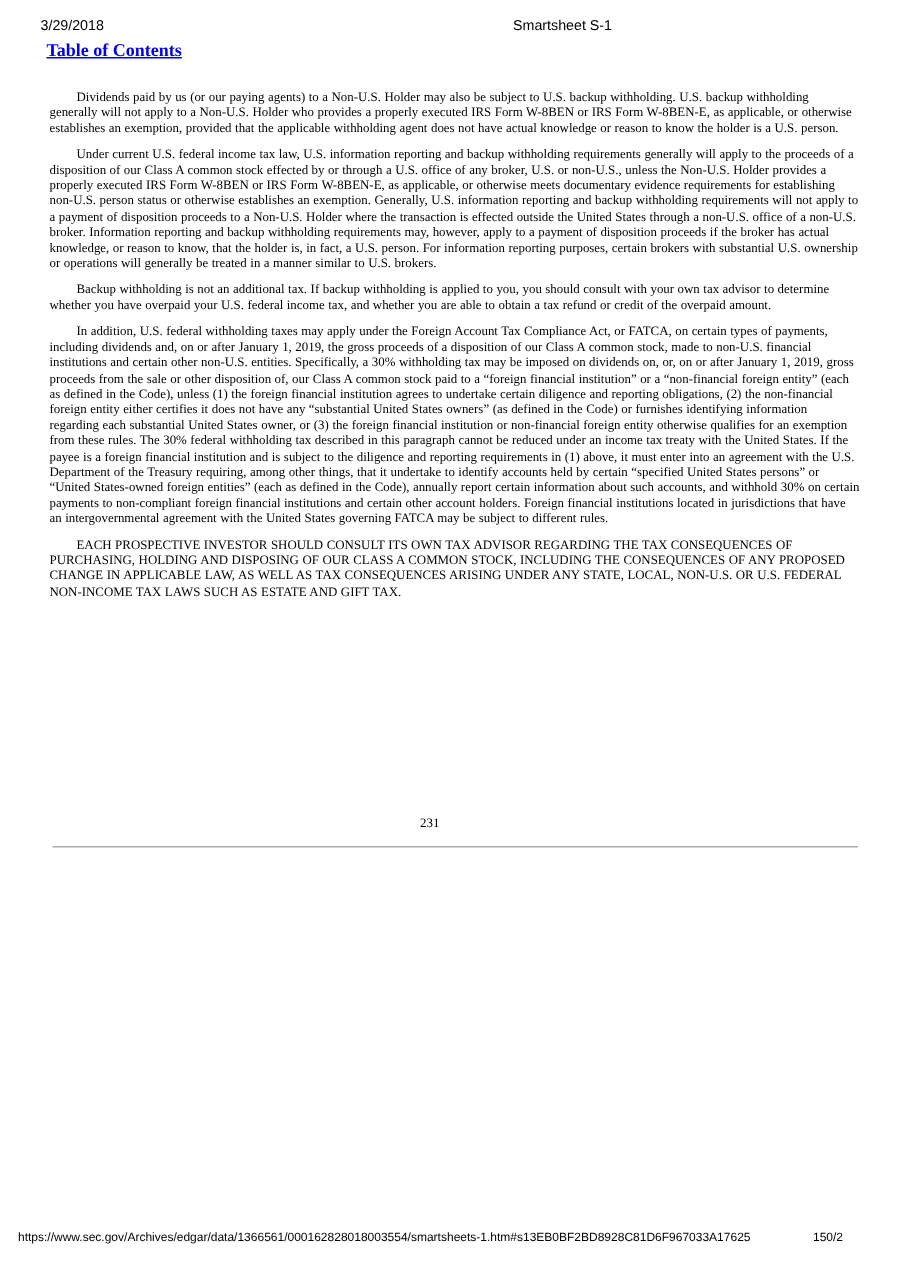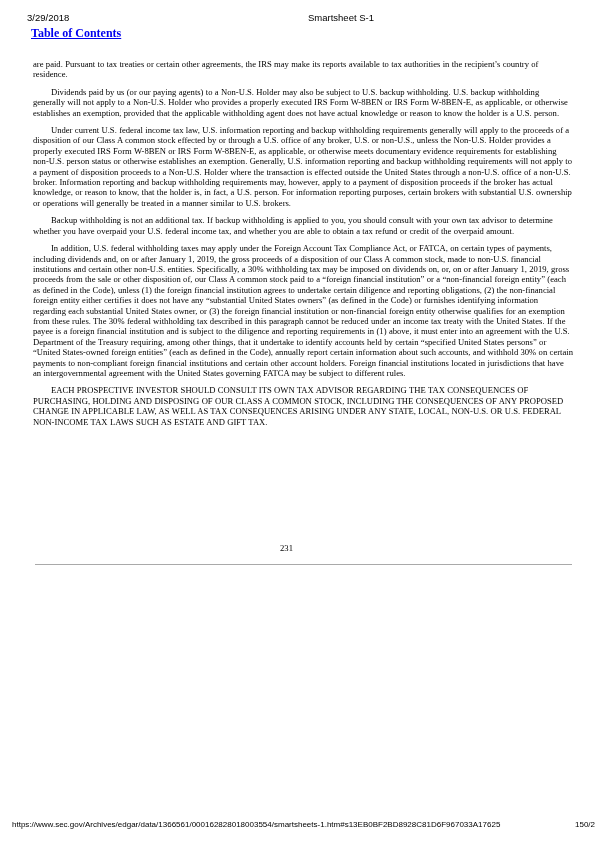--- a/index.html
+++ b/index.html
@@ -32,21 +32,21 @@
     font-size: 9.5px;
     color: #000000;
   }
   .hdr-date {
     position: absolute;
     left: 27px;
     top: 0;
   }
   .hdr-title {
     position: absolute;
-    left: 308px;
+    left: 342px;
     top: 0;
   }
   
   .toc-link {
     position: absolute;
     top: 26px;
     left: 31px;
     font-family: "Liberation Serif", serif;
     font-size: 12px;
     font-weight: bold;
@@ -107,39 +107,38 @@
     color: #000000;
     white-space: nowrap;
   }
   .footer-url {
     position: absolute;
     left: 12px;
     top: 0;
   }
   .footer-page-indicator {
     position: absolute;
-    left: 575px;
+    left: 542px;
     top: 0;
     text-align: right;
   }
 </style>
 </head>
 <body>
 
 <div class="page">
 
   <div class="print-header">
     <span class="hdr-date">3/29/2018</span>
     <span class="hdr-title">Smartsheet S-1</span>
   </div>
 
   <a class="toc-link">Table of Contents</a>
 
   <div class="body-text">
-    <p class="para no-indent">are paid. Pursuant to tax treaties or certain other agreements, the IRS may make its reports available to tax authorities in the recipient’s country of residence.</p>
     <p class="para">Dividends paid by us (or our paying agents) to a Non-U.S. Holder may also be subject to U.S. backup withholding. U.S. backup withholding generally will not apply to a Non-U.S. Holder who provides a properly executed IRS Form W-8BEN or IRS Form W-8BEN-E, as applicable, or otherwise establishes an exemption, provided that the applicable withholding agent does not have actual knowledge or reason to know the holder is a U.S. person.</p>
     <p class="para">Under current U.S. federal income tax law, U.S. information reporting and backup withholding requirements generally will apply to the proceeds of a disposition of our Class A common stock effected by or through a U.S. office of any broker, U.S. or non-U.S., unless the Non-U.S. Holder provides a properly executed IRS Form W-8BEN or IRS Form W-8BEN-E, as applicable, or otherwise meets documentary evidence requirements for establishing non-U.S. person status or otherwise establishes an exemption. Generally, U.S. information reporting and backup withholding requirements will not apply to a payment of disposition proceeds to a Non-U.S. Holder where the transaction is effected outside the United States through a non-U.S. office of a non-U.S. broker. Information reporting and backup withholding requirements may, however, apply to a payment of disposition proceeds if the broker has actual knowledge, or reason to know, that the holder is, in fact, a U.S. person. For information reporting purposes, certain brokers with substantial U.S. ownership or operations will generally be treated in a manner similar to U.S. brokers.</p>
     <p class="para">Backup withholding is not an additional tax. If backup withholding is applied to you, you should consult with your own tax advisor to determine whether you have overpaid your U.S. federal income tax, and whether you are able to obtain a tax refund or credit of the overpaid amount.</p>
     <p class="para">In addition, U.S. federal withholding taxes may apply under the Foreign Account Tax Compliance Act, or FATCA, on certain types of payments, including dividends and, on or after January 1, 2019, the gross proceeds of a disposition of our Class A common stock, made to non-U.S. financial institutions and certain other non-U.S. entities. Specifically, a 30% withholding tax may be imposed on dividends on, or, on or after January 1, 2019, gross proceeds from the sale or other disposition of, our Class A common stock paid to a “foreign financial institution” or a “non-financial foreign entity” (each as defined in the Code), unless (1) the foreign financial institution agrees to undertake certain diligence and reporting obligations, (2) the non-financial foreign entity either certifies it does not have any “substantial United States owners” (as defined in the Code) or furnishes identifying information regarding each substantial United States owner, or (3) the foreign financial institution or non-financial foreign entity otherwise qualifies for an exemption from these rules. The 30% federal withholding tax described in this paragraph cannot be reduced under an income tax treaty with the United States. If the payee is a foreign financial institution and is subject to the diligence and reporting requirements in (1) above, it must enter into an agreement with the U.S. Department of the Treasury requiring, among other things, that it undertake to identify accounts held by certain “specified United States persons” or “United States-owned foreign entities” (each as defined in the Code), annually report certain information about such accounts, and withhold 30% on certain payments to non-compliant foreign financial institutions and certain other account holders. Foreign financial institutions located in jurisdictions that have an intergovernmental agreement with the United States governing FATCA may be subject to different rules.</p>
     <p class="para">EACH PROSPECTIVE INVESTOR SHOULD CONSULT ITS OWN TAX ADVISOR REGARDING THE TAX CONSEQUENCES OF PURCHASING, HOLDING AND DISPOSING OF OUR CLASS A COMMON STOCK, INCLUDING THE CONSEQUENCES OF ANY PROPOSED CHANGE IN APPLICABLE LAW, AS WELL AS TAX CONSEQUENCES ARISING UNDER ANY STATE, LOCAL, NON-U.S. OR U.S. FEDERAL NON-INCOME TAX LAWS SUCH AS ESTATE AND GIFT TAX.</p>
   </div>
 
   <div class="page-number">231</div>
 
   <hr class="divider">

